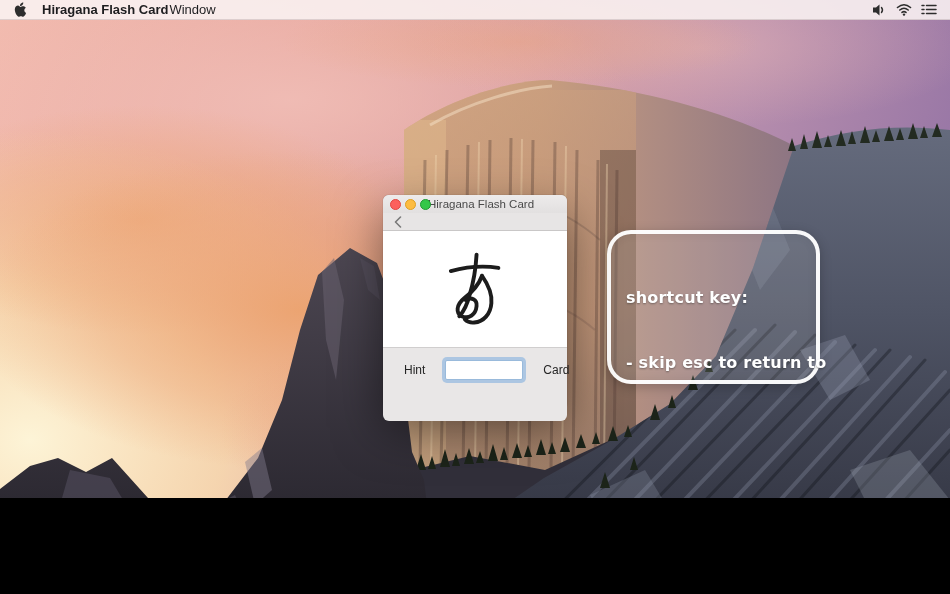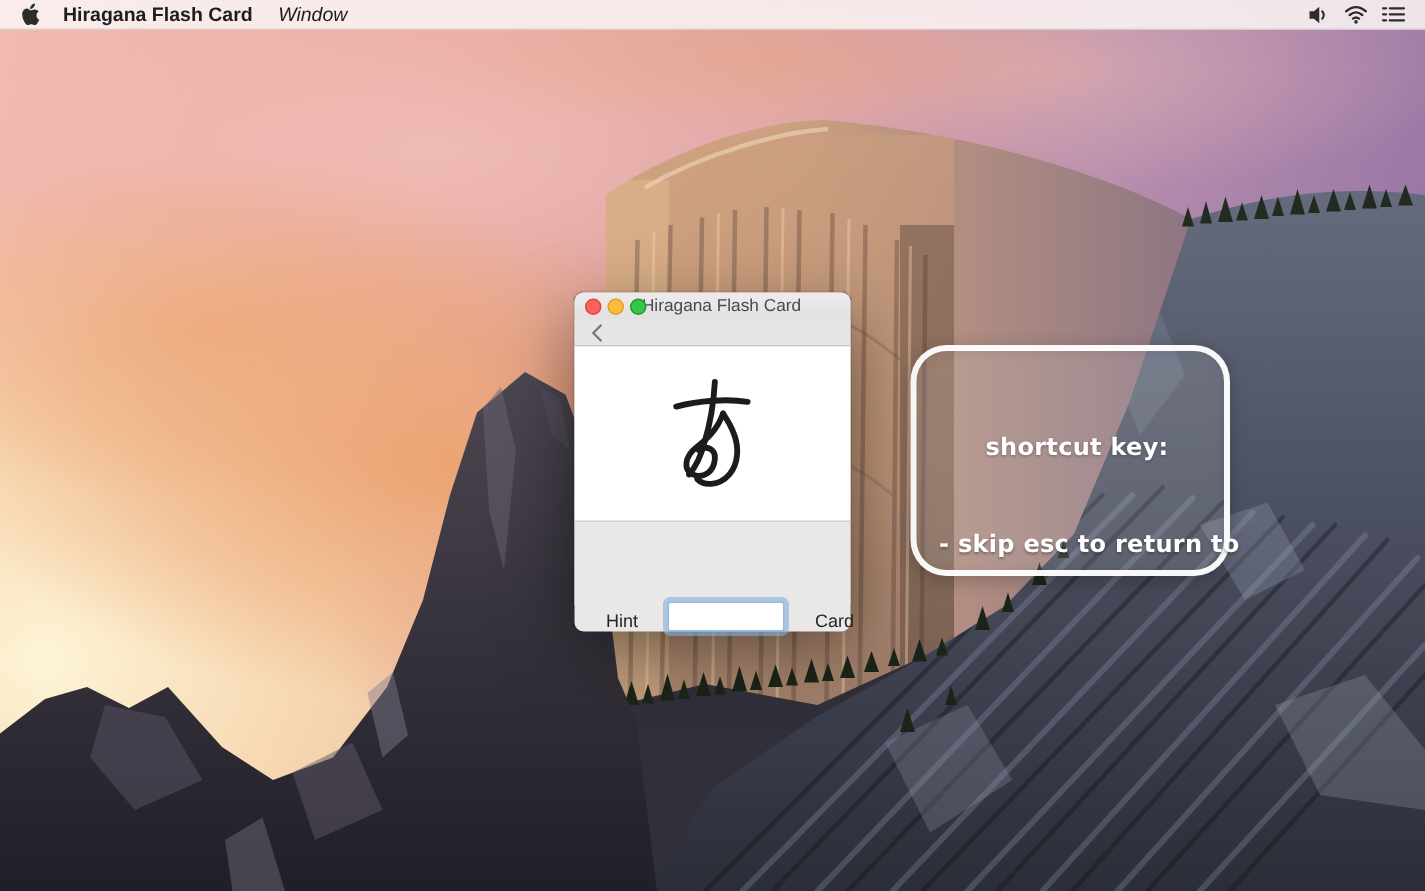--- a/index.html
+++ b/index.html
@@ -1,25 +1,25 @@
 <!DOCTYPE html>
 <html><head>
 <meta charset="utf-8">
 <style>
   html,body{margin:0;padding:0;background:#000;}
-  .stage{position:relative;width:950px;height:594px;overflow:hidden;font-family:"Liberation Sans",sans-serif;-webkit-font-smoothing:antialiased;}
+  .stage{position:relative;width:950px;height:498px;overflow:hidden;font-family:"Liberation Sans",sans-serif;-webkit-font-smoothing:antialiased;}
   .wallpaper{position:absolute;inset:0;z-index:0;}
 
   
   .menubar{position:absolute;top:0;left:0;right:0;height:19px;z-index:30;
     background:rgba(249,243,242,0.88);border-bottom:1px solid rgba(100,80,85,0.18);
     display:flex;align-items:center;font-size:13px;color:#1d1d1f;}
   .menubar .apple{margin-left:14px;display:flex;align-items:center;}
   .menubar .appname{margin-left:15px;font-weight:bold;}
-  .menubar .menuitem{margin-left:17px;font-style:italic;}
+  .menubar .menuitem{margin-left:1px;}
   .menubar .spacer{flex:1;}
   .statusicons{display:flex;align-items:center;gap:9px;margin-right:13px;}
   .statusicons svg{display:block;}
 
   
   .window{position:absolute;left:383px;top:195px;width:184px;height:214px;z-index:20;
     border-radius:6px;background:#e9e7e7;
     box-shadow:0 0 1px rgba(0,0,0,.45),0 20px 48px rgba(0,0,0,.5);}
   .titlebar{position:relative;height:18px;background:linear-gradient(#edebeb,#e2e0e0);
     border-radius:6px 6px 0 0;display:flex;align-items:center;}
@@ -29,35 +29,35 @@
   .dot.yellow{background:#fdbc40;border:1px solid #dfa023;}
   .dot.green{background:#34c749;border:1px solid #1f9a31;}
   .wtitle{position:absolute;left:22px;right:10px;text-align:center;font-size:11.5px;color:#4a4a4a;
     white-space:nowrap;overflow:hidden;}
   .toolbar{height:17px;background:#e7e5e5;border-bottom:1px solid #c9c7c7;
     display:flex;align-items:center;padding-left:9px;}
   .backbtn{width:12px;height:13px;display:flex;align-items:center;justify-content:center;cursor:default;}
   .card{height:116px;background:#ffffff;border-bottom:1px solid #d0cece;
     display:flex;align-items:center;justify-content:center;position:relative;}
   .sr{position:absolute;opacity:0;font-size:4px;pointer-events:none;}
-  .bottom{height:61px;display:flex;align-items:flex-end;justify-content:space-between;
+  .bottom{height:61px;display:flex;align-items:flex-start;justify-content:space-between;
     padding:12px 16px 0 21px;background:#e9e7e7;border-radius:0 0 6px 6px;gap:20px;}
   .flabel{font-size:12px;color:#252525;padding-top:3px;}
   .answer-input{width:70px;height:16px;border:1px solid #99badb;border-radius:2px;
     box-shadow:0 0 0 3px rgba(132,176,224,.6);background:#fff;outline:none;
     font-family:"Liberation Sans",sans-serif;font-size:12px;padding:1px 3px;}
 
   
   .shortcut{position:absolute;left:607px;top:230px;width:213px;height:154px;z-index:10;box-sizing:border-box;
     border:4px solid rgba(255,255,255,.96);border-radius:24px;
     background:rgba(215,215,215,.16);
     box-shadow:0 3px 12px rgba(0,0,0,.22), inset 0 0 10px rgba(0,0,0,.08);
     padding:10px 6px 0 15px;color:#ffffff;
     font-family:"DejaVu Sans",sans-serif;font-weight:bold;font-size:16px;line-height:21.5px;
-    letter-spacing:.2px;text-shadow:0 1px 2px rgba(40,40,40,.45);white-space:pre;text-align:center;}
+    letter-spacing:.2px;text-shadow:0 1px 2px rgba(40,40,40,.45);white-space:pre;}
 </style>
 </head>
 <body>
 
 <div class="stage">
 
   <svg class="wallpaper" viewBox="0 0 950 594" preserveAspectRatio="none" xmlns="http://www.w3.org/2000/svg">
     <defs>
       <linearGradient id="sky" x1="0" y1="0" x2="1" y2="0.22">
         <stop offset="0" stop-color="#f2bbaf"></stop>

